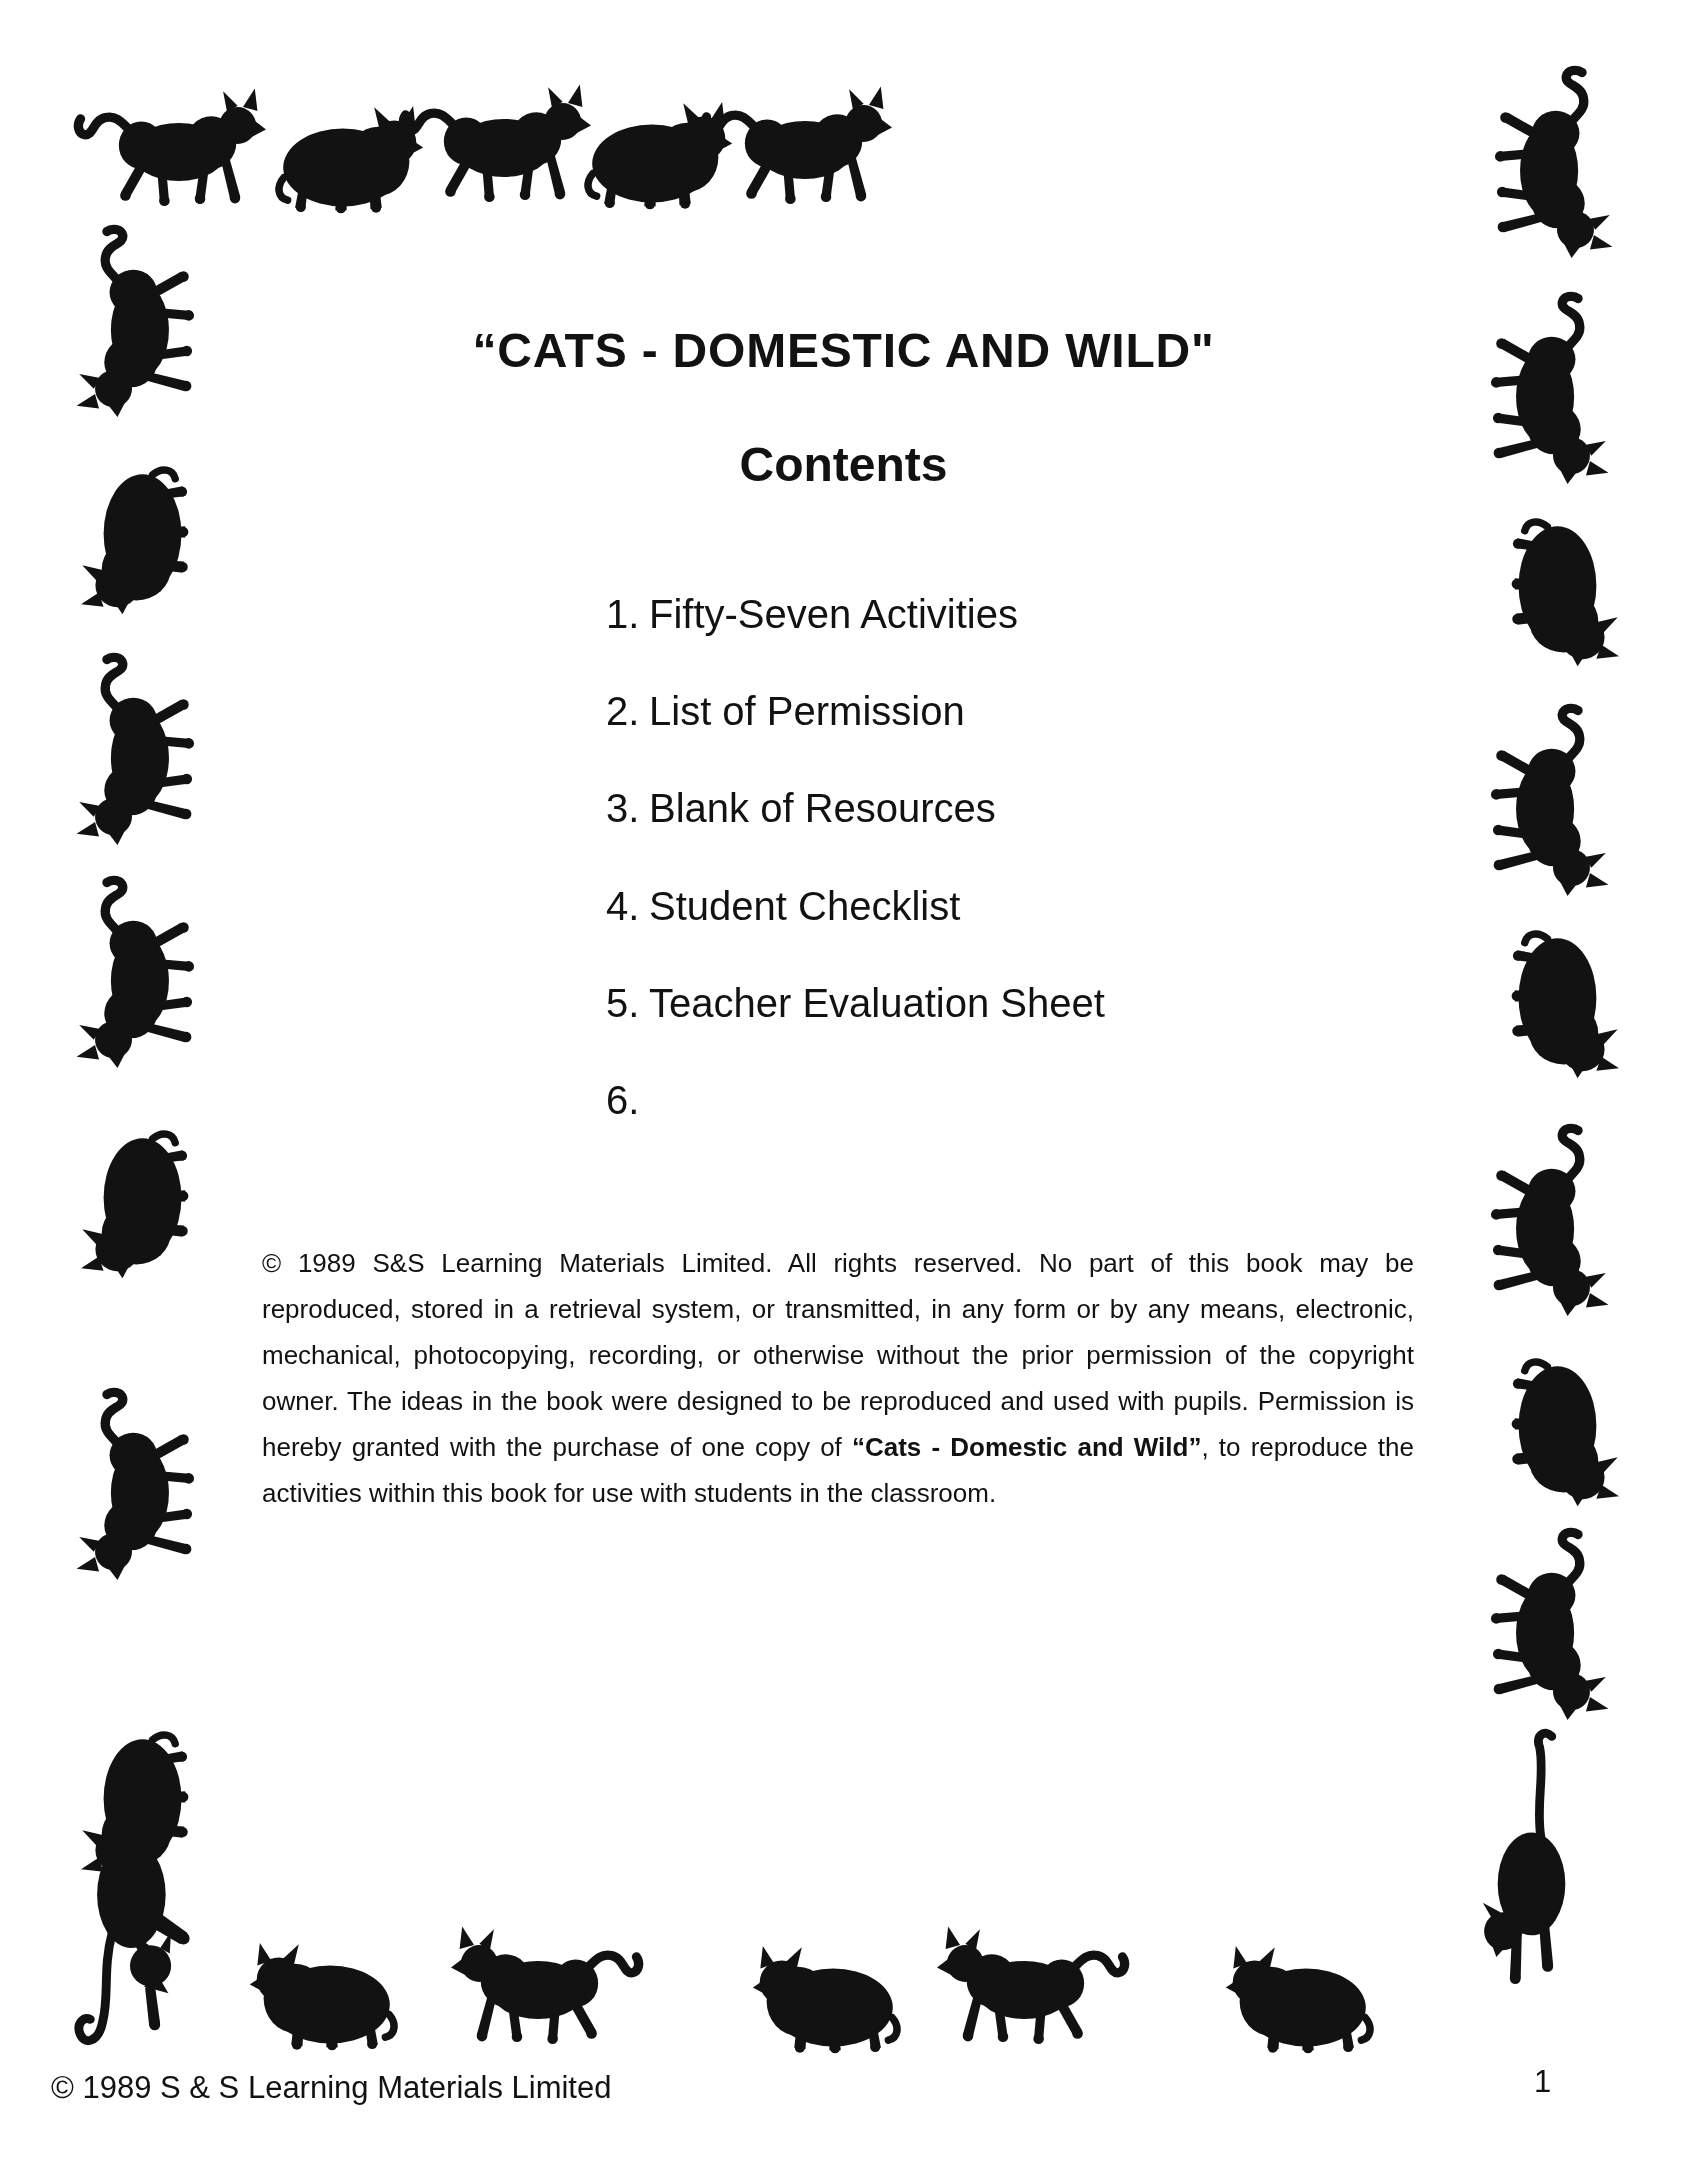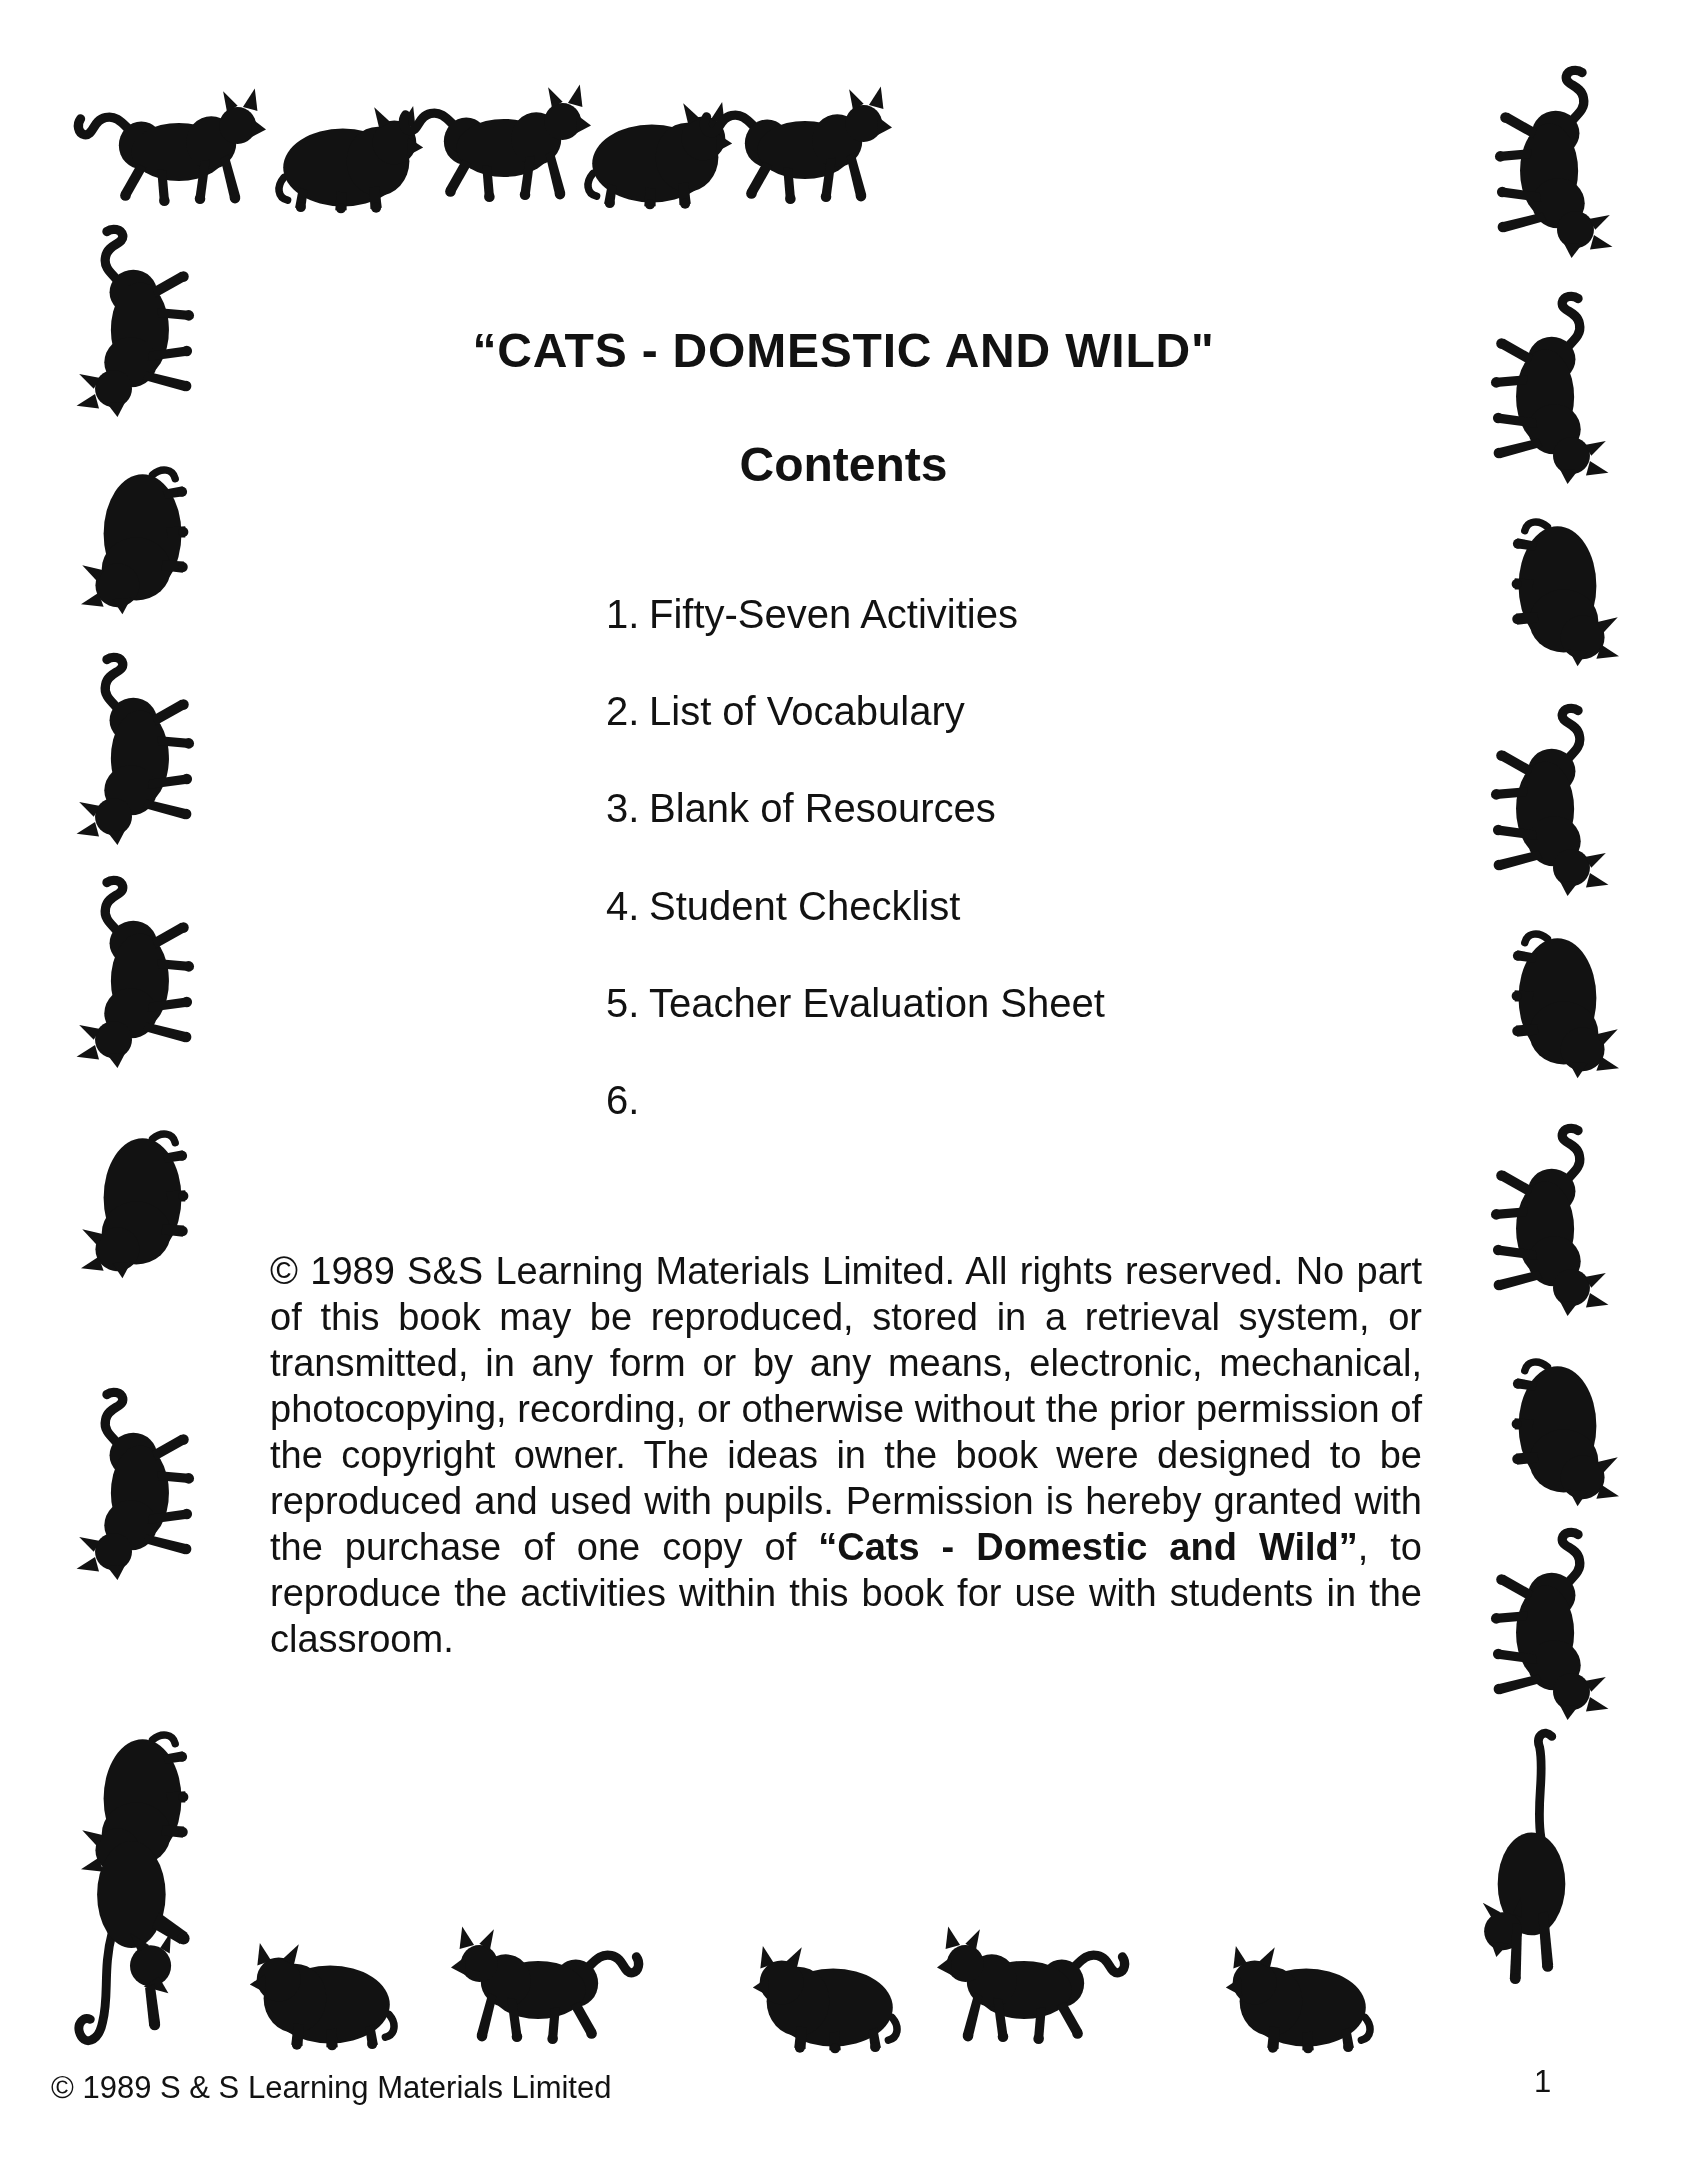--- a/index.html
+++ b/index.html
@@ -21,21 +21,21 @@
     text-align:center;font-size:48px;font-weight:bold;
   }
   .toc{position:absolute;left:606px;top:592px;}
   .toc-item{
     position:absolute;left:0;display:flex;align-items:baseline;
     font-size:40px;white-space:nowrap;
   }
   .toc-num{display:inline-block;width:43px;}
   .copyright{
     position:absolute;left:262px;top:1240px;width:1152px;
-    font-size:38px;line-height:46px;text-align:justify;margin:8px;
+    font-size:26px;line-height:46px;text-align:justify;margin:0;
   }
   .copyright strong{font-weight:bold;}
   .page-footer{
     position:absolute;left:51px;top:2070px;font-size:31px;white-space:nowrap;
   }
   .page-number{
     position:absolute;left:1534px;top:2064px;font-size:31px;
   }
   
   .cat{position:absolute;}
@@ -254,21 +254,21 @@
   <div class="doc-title">“CATS - DOMESTIC AND WILD"</div>
   <div class="contents-heading">Contents</div>
 
   <div class="toc">
     <div class="toc-item" style="top:0">
         <span class="toc-num">1.</span>
         <span>Fifty-Seven Activities</span>
       </div>
     <div class="toc-item" style="top:97px">
         <span class="toc-num">2.</span>
-        <span>List of Vocabulary</span>
+        <span>List of Permission</span>
       </div>
     <div class="toc-item" style="top:194px">
         <span class="toc-num">3.</span>
         <span>Blank of Resources</span>
       </div>
     <div class="toc-item" style="top:292px">
         <span class="toc-num">4.</span>
         <span>Student Checklist</span>
       </div>
     <div class="toc-item" style="top:389px">

